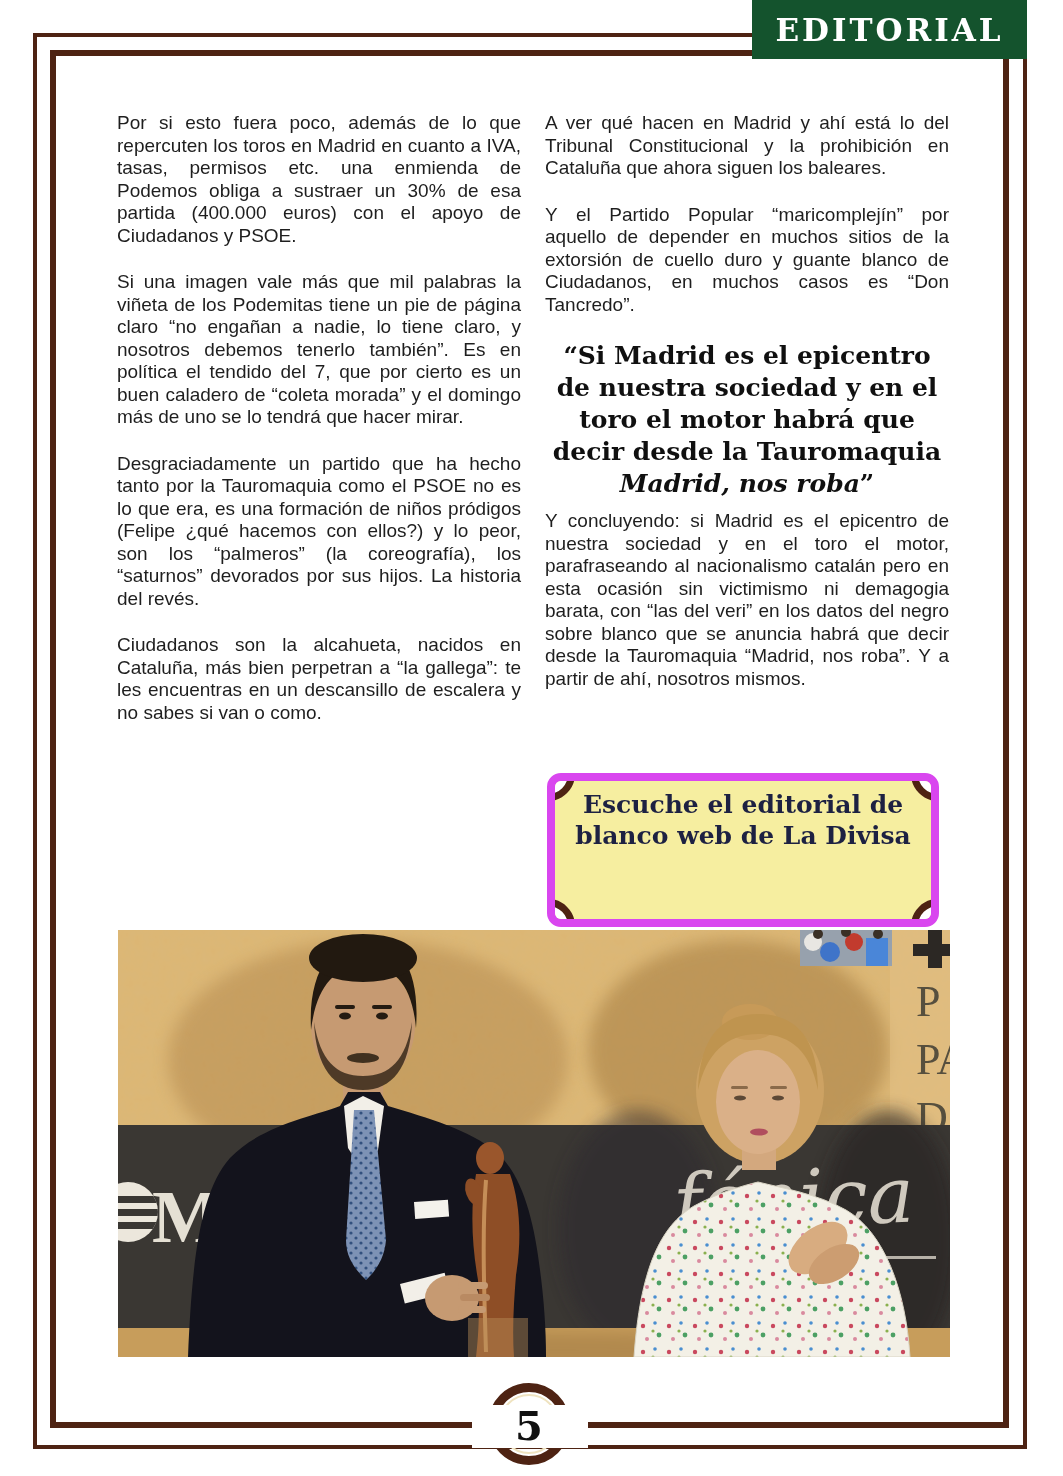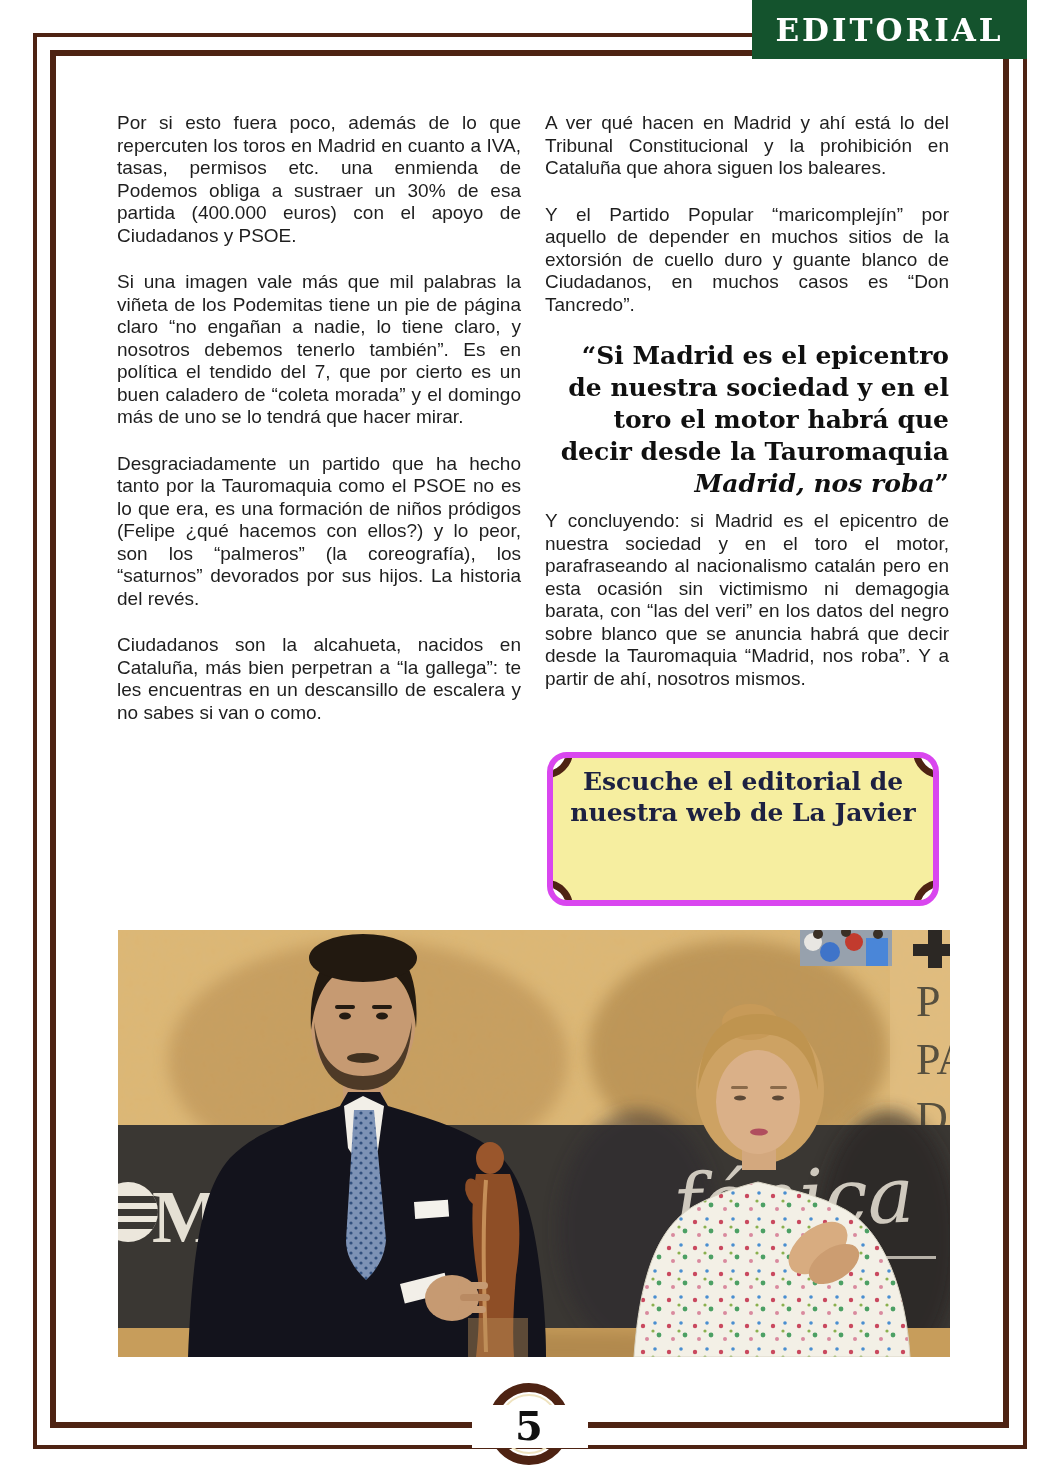--- a/index.html
+++ b/index.html
@@ -20,27 +20,27 @@
 
   
   .col{position:absolute;top:112px;width:404px;text-align:justify;
        font-size:19px;line-height:22.5px;color:#1e1e1e;z-index:2;}
   .col-left{left:117px;}
   .col-right{left:545px;}
   .col p{margin:0 0 24px 0;}
   .col p.no-gap{margin:0;}
 
   .pullquote{font-family:"DejaVu Serif",serif;font-weight:bold;font-size:25px;
-             line-height:32px;text-align:right;margin:8px 0 10px 0;color:#101010;}
+             line-height:32px;text-align:center;margin:8px 0 10px 0;color:#101010;}
   .pullquote em{font-style:italic;}
 
   
-  .notice{position:absolute;left:547px;top:752px;width:392px;height:154px;
-          box-sizing:border-box;background:#f6eea0;border:6px solid #d946ef;
-          border-radius:20px;overflow:hidden;z-index:5;}
+  .notice{position:absolute;left:547px;top:773px;width:392px;height:154px;
+          box-sizing:border-box;background:#f6eea0;border:8px solid #d946ef;
+          border-radius:14px;overflow:hidden;z-index:5;}
   .notice .txt{margin-top:8px;text-align:center;font-family:"DejaVu Serif",serif;
                font-weight:bold;font-size:25px;line-height:31px;color:#1d2142;}
   .notice .corner{position:absolute;width:40px;height:40px;border-radius:50%;
                   background:#ffffff;border:7px solid #4e2313;}
   .notice .tl{left:-34px;top:-34px;}
   .notice .tr{right:-34px;top:-34px;}
   .notice .bl{left:-34px;bottom:-34px;}
   .notice .br{right:-34px;bottom:-34px;}
 
   
@@ -84,21 +84,21 @@
     <p>Y concluyendo: si Madrid es el epicentro de nuestra sociedad y en el toro el motor,  parafraseando al nacionalismo catalán pero en esta ocasión sin victimismo ni demagogia barata, con “las del veri” en los datos del negro sobre blanco que se anuncia habrá que decir desde la Tauromaquia “Madrid, nos roba”. Y a partir de ahí, nosotros mismos.</p>
   </div>
 
   <div class="notice">
     <span class="corner tl"></span>
     <span class="corner tr"></span>
     <span class="corner bl"></span>
     <span class="corner br"></span>
     <div class="txt">
       <div>Escuche el editorial de</div>
-      <div>nuestra web de La Javier</div>
+      <div>blanco web de La Divisa</div>
     </div>
   </div>
 
   <svg class="photo" viewBox="0 0 832 427" preserveAspectRatio="none">
     <defs>
       <filter id="grain">
           <feTurbulence type="fractalNoise" baseFrequency="0.12" numOctaves="3"></feTurbulence>
         <feColorMatrix type="matrix" values="0 0 0 0 0.68  0 0 0 0 0.52  0 0 0 0 0.28  0 0 0 0.20 0"></feColorMatrix>
         </filter>
       <filter id="soft">

